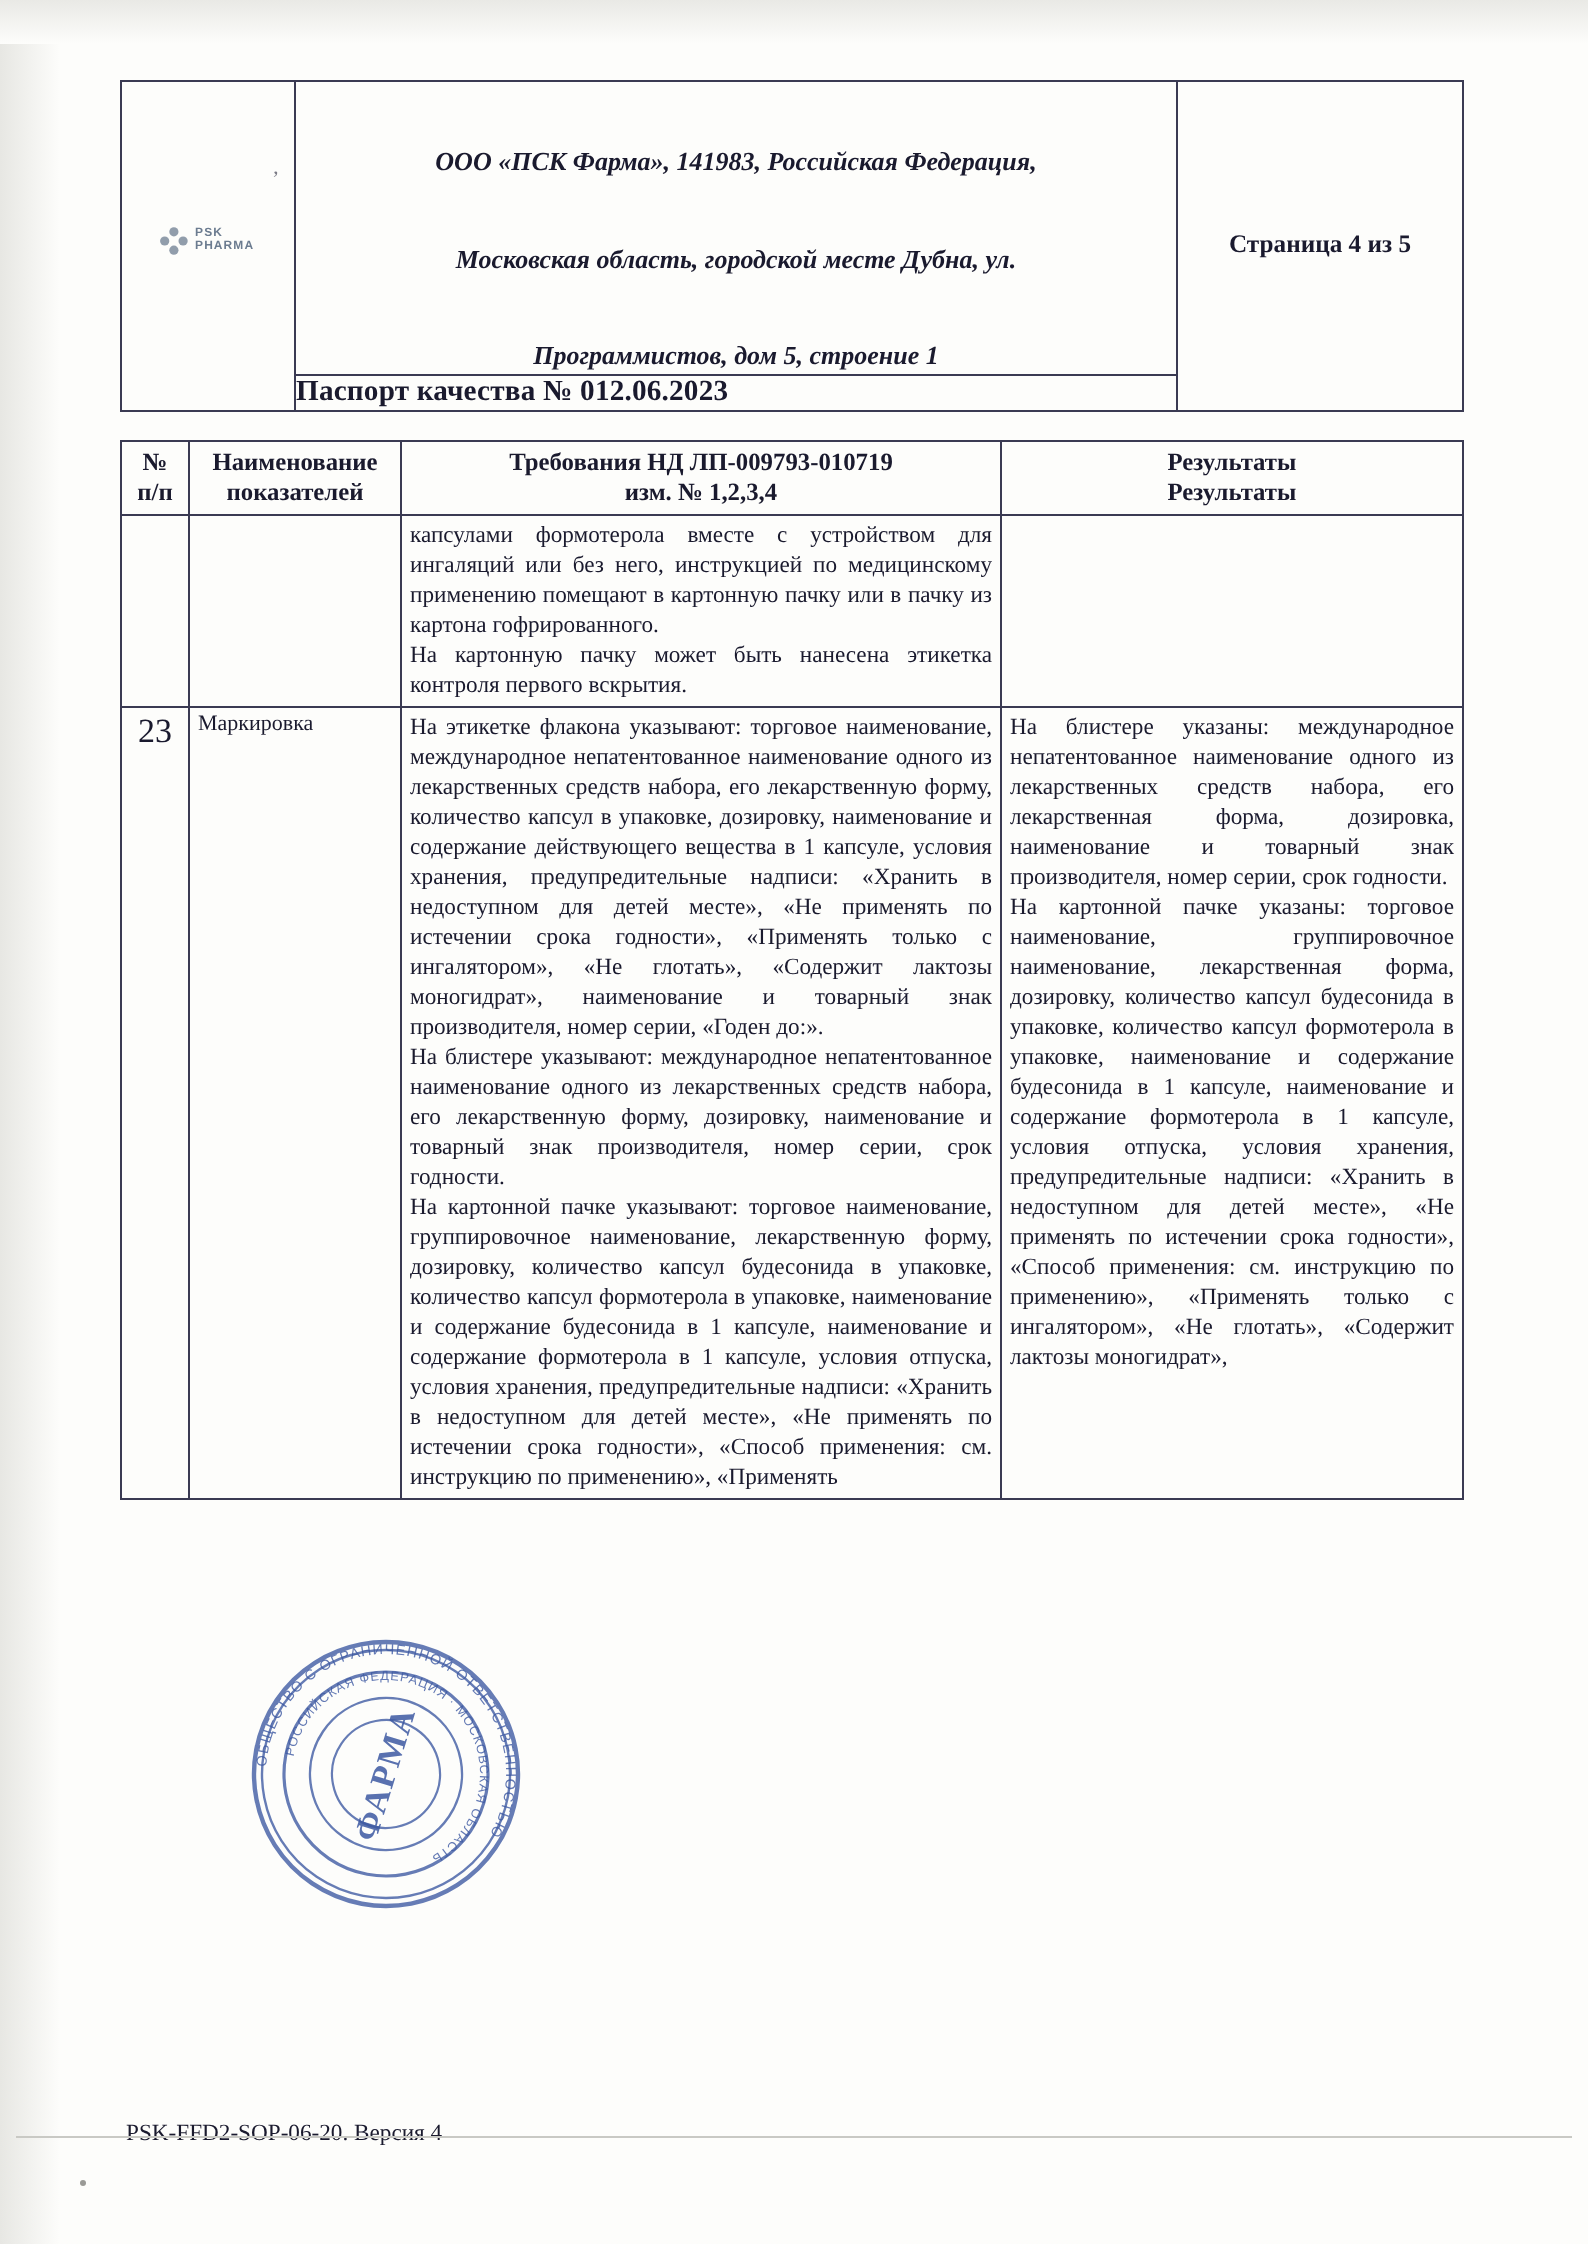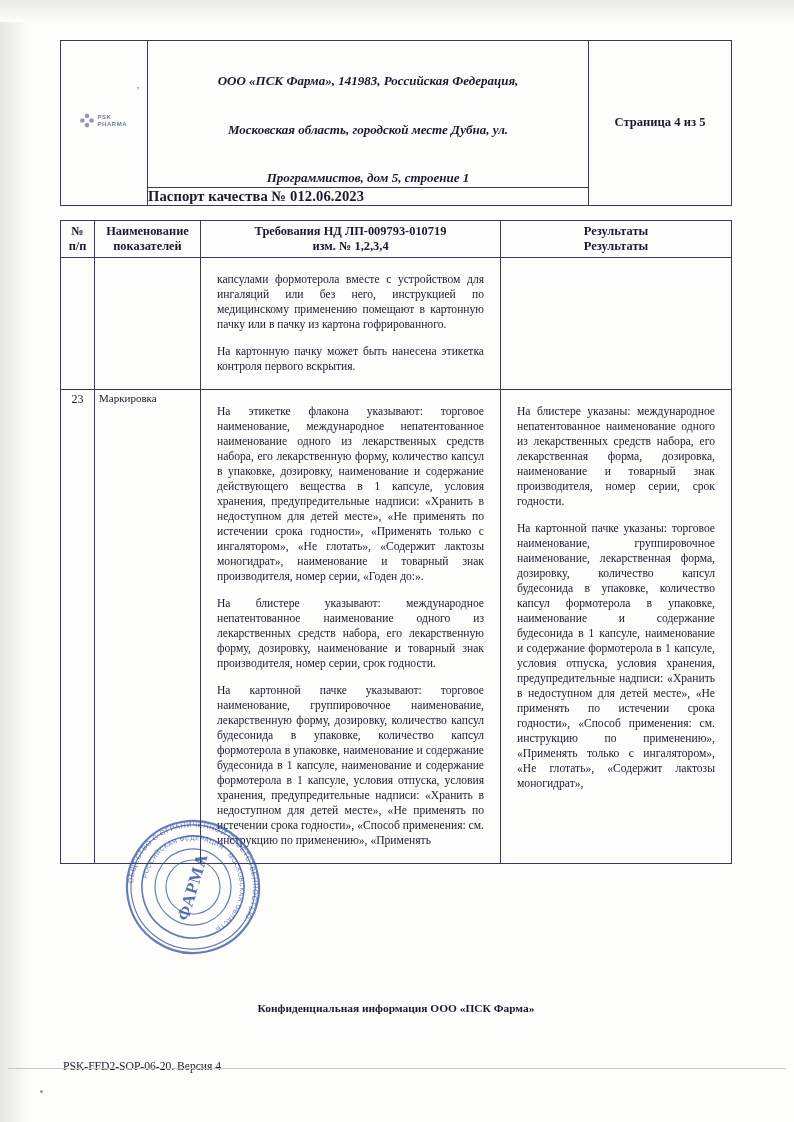--- a/index.html
+++ b/index.html
@@ -146,31 +146,31 @@
   .col-res { width: auto; }
 
   .cell-text {
     font-size: 11.6px;
     line-height: 1.295;
     text-align: justify;
     text-justify: inter-word;
     hyphens: none;
   }
   .cell-text p {
-    margin: 12px;
+    margin: 0;
   }
   .row-first td { padding-top: 3px; }
   .name-cell {
     font-size: 11px;
     text-align: left;
     padding-left: 8px;
   }
   .num-cell {
     text-align: center;
-    font-size: 12px;
+    font-size: 17px;
   }
   .mid-align {
     vertical-align: middle;
   }
   
   .stamp {
     position: absolute;
     left: 58px;
     top: 772px;
     width: 150px;
@@ -333,19 +333,18 @@
           <text font-size="6.4" letter-spacing="0.5">
             <textPath href="#arcMid" startOffset="6%">РОССИЙСКАЯ ФЕДЕРАЦИЯ · МОСКОВСКАЯ ОБЛАСТЬ</textPath>
           </text>
         </g>
         <g transform="rotate(-62 75 75)">
           <text x="75" y="80" text-anchor="middle" font-family="Liberation Serif, serif" font-size="17" font-weight="bold" fill="#2c4a9a" fill-opacity="0.85" letter-spacing="1">ФАРМА</text>
         </g>
       </svg>
     </div>
 
-    <div class="footer-conf">Конфиденциальная информация ООО «ПСК Фарма»</div>
     <div class="footer-code">PSK-FFD2-SOP-06-20. Версия 4</div>
     <div class="hr-bottom"></div>
   </div>
 
   <div class="corner-dot"></div>
 </div>
 
 </body></html>

